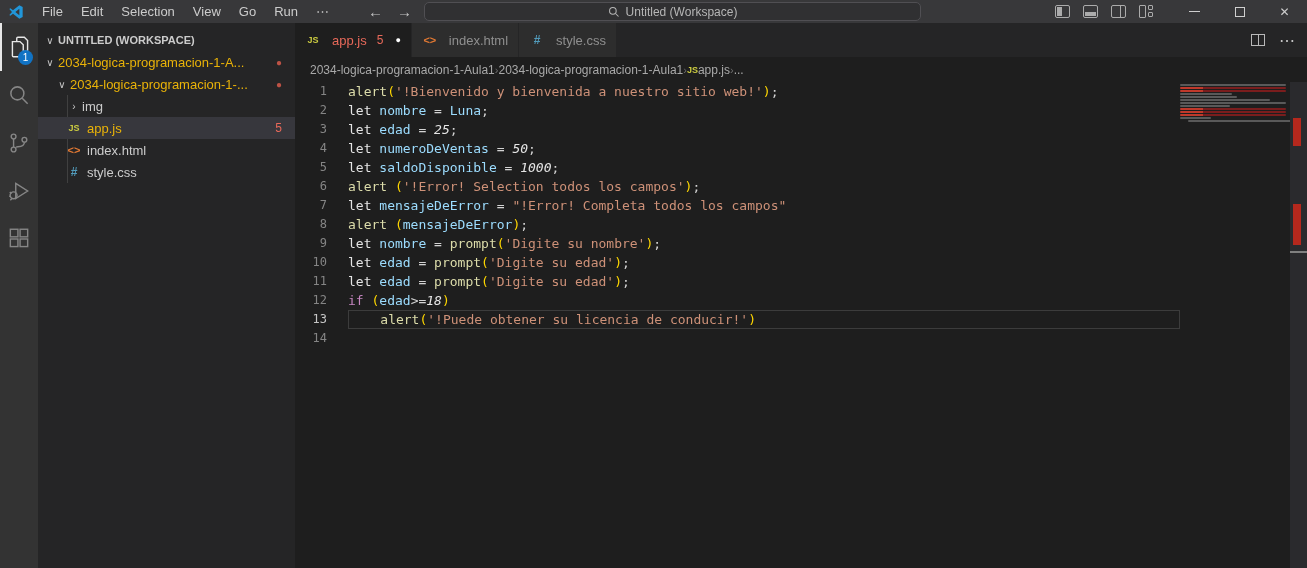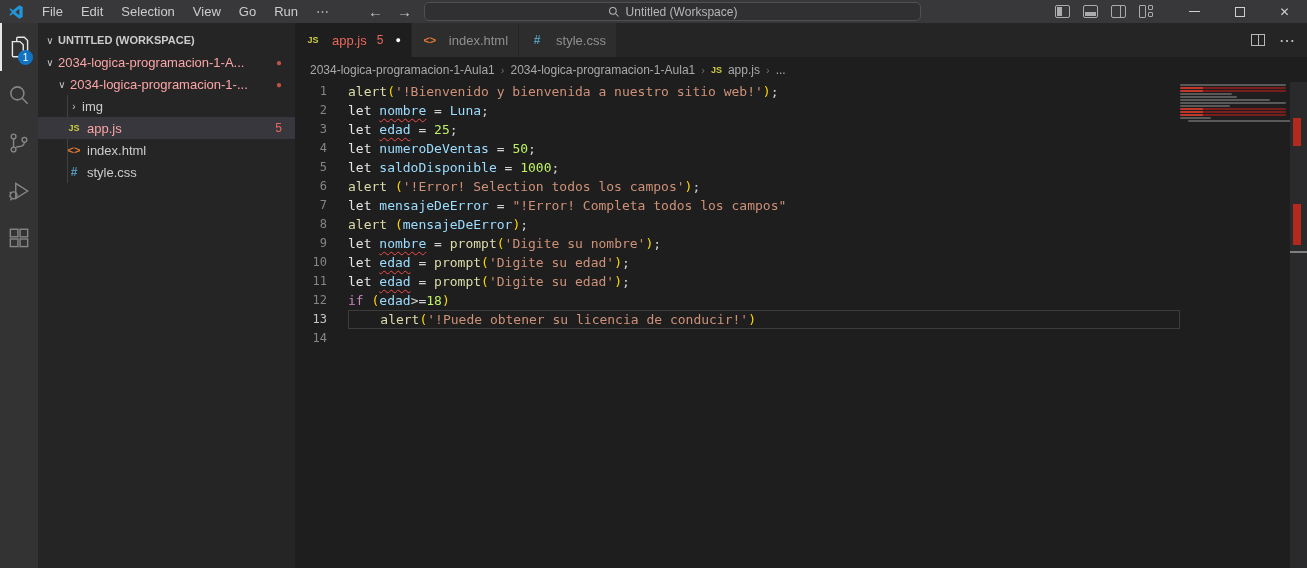--- a/index.html
+++ b/index.html
@@ -42,56 +42,56 @@
   .sidebar { position:absolute; left:38px; top:23px; width:257px; height:545px; background:#252526; color:#cccccc; }
   .sb-header { height:35px; display:flex; align-items:center; justify-content:space-between; padding:0 14px 0 20px; }
   .sb-title { font-size:11px; color:#bbbbbb; letter-spacing:.4px; }
   .sb-actions { color:#c5c5c5; font-size:14px; letter-spacing:1px; }
   .ws-row { height:22px; display:flex; align-items:center; padding-left:4px; font-weight:bold; font-size:11px; color:#cccccc; margin-top:6px; }
   .chev { width:16px; text-align:center; color:#c5c5c5; font-size:10px; font-weight:normal; flex:0 0 16px; }
   .tree { position:relative; }
   .tree-row { height:22px; display:flex; align-items:center; font-size:13px; color:#cccccc; position:relative; }
   .tree-row.selected { background:#37373d; }
   .tree-row .label { white-space:nowrap; overflow:hidden; }
-  .tree-row.err .label { color:#fca5a5; }
+  .tree-row.err .label { color:#eab308; }
   .row-badge { position:absolute; right:13px; font-size:12px; color:#e8695a; }
   .row-dot { position:absolute; right:13px; font-size:10px; color:#bd5245; }
   .ficon { width:16px; flex:0 0 16px; text-align:center; font-size:10px; font-weight:bold; margin-right:5px; }
   .ficon.js { color:#cbcb41; font-size:9px; }
   .ficon.html { color:#e37933; font-size:11px; }
   .ficon.css { color:#519aba; font-size:12px; }
   .indent-guide { position:absolute; left:29px; top:44px; width:1px; height:88px; background:#404040; }
 
   
   .editor { position:absolute; left:295px; top:23px; width:1012px; height:545px; background:#1e1e1e; }
   .tabbar { height:34px; background:#252526; display:flex; position:relative; }
   .tab { height:34px; display:flex; align-items:center; padding:0 10px; background:#2d2d2d;
     border-right:1px solid #252526; font-size:13px; color:#8f8f8f; gap:6px; }
   .tab.active { background:#1e1e1e; }
   .tab.active .tab-label { color:#e8695a; }
   .tab .err-count { color:#e8695a; font-size:12px; margin-left:4px; }
   .tab .mod-dot { color:#ffffff; font-size:9px; margin-left:6px; }
   .tab-actions { position:absolute; right:12px; top:0; height:34px; display:flex; align-items:center; gap:14px; color:#c5c5c5; }
   .split-icon { width:14px; height:12px; border:1px solid #b9b9b9; position:relative; }
   .split-icon::before { content:""; position:absolute; left:6px; top:0; bottom:0; width:1px; background:#b9b9b9; }
-  .breadcrumb { height:25px; display:flex; align-items:center; padding-left:15px; font-size:12px; color:#a9a9a9; gap:6px; }
+  .breadcrumb { height:25px; display:flex; align-items:center; padding-left:15px; font-size:12px; color:#a9a9a9; }
   .breadcrumb .sep { color:#6e6e6e; font-size:11px; }
   .bc-js { color:#cbcb41; font-size:9px; font-weight:bold; }
 
   .code-region { position:absolute; left:0; top:59px; width:885px; height:486px;
     font-family:"DejaVu Sans Mono","Liberation Mono",monospace; font-size:13px; }
   .code-row { display:flex; height:19px; line-height:19px; white-space:pre; }
   .gutter-num { flex:0 0 47px; text-align:right; padding-right:15px; color:#858585; font-size:12px; }
   .code-row.current .gutter-num { color:#c6c6c6; }
   .code-content { flex:1; margin-left:6px; }
   .code-row.current .code-content { border:1px solid #3c3c3c; line-height:17px; }
   .tk-kw { color:#e5e5e5; } .tk-ct { color:#c586c0; } .tk-fn { color:#dcdcaa; }
-  .tk-st { color:#ce9178; } .tk-nu { color:#bef264; } .tk-vr { color:#9cdcfe; }
+  .tk-st { color:#ce9178; } .tk-nu { color:#e5e5e5;font-style:italic; } .tk-vr { color:#9cdcfe; }
   .tk-pu { color:#d4d4d4; } .tk-pa { color:#ffd700; }
-  .sq { text-decoration:underline; text-decoration-style:wavy; text-decoration-color:#f14c4c;
+  .sq { text-decoration-style:wavy; text-decoration-color:#f14c4c;
     text-decoration-thickness:1px; text-underline-offset:3px; }
 
   
   .minimap { position:absolute; left:885px; top:61px; width:110px; height:484px; }
   .mm-row { height:2px; margin-bottom:1px; background:#6d6d6d; opacity:.75; border-radius:1px; }
   .mm-row.mm-err { background:linear-gradient(90deg,#c0392b 0 22%,#7a1d1d 22% 100%); opacity:1; width:106px !important; }
   .overview-ruler { position:absolute; left:995px; top:59px; width:17px; height:486px; background:#2a2a2d; }
   .ovr-mark { position:absolute; left:3px; width:8px; background:#b5281d; }
   .ovr-line { position:absolute; left:0; width:17px; height:2px; background:#808080; }
 </style>

